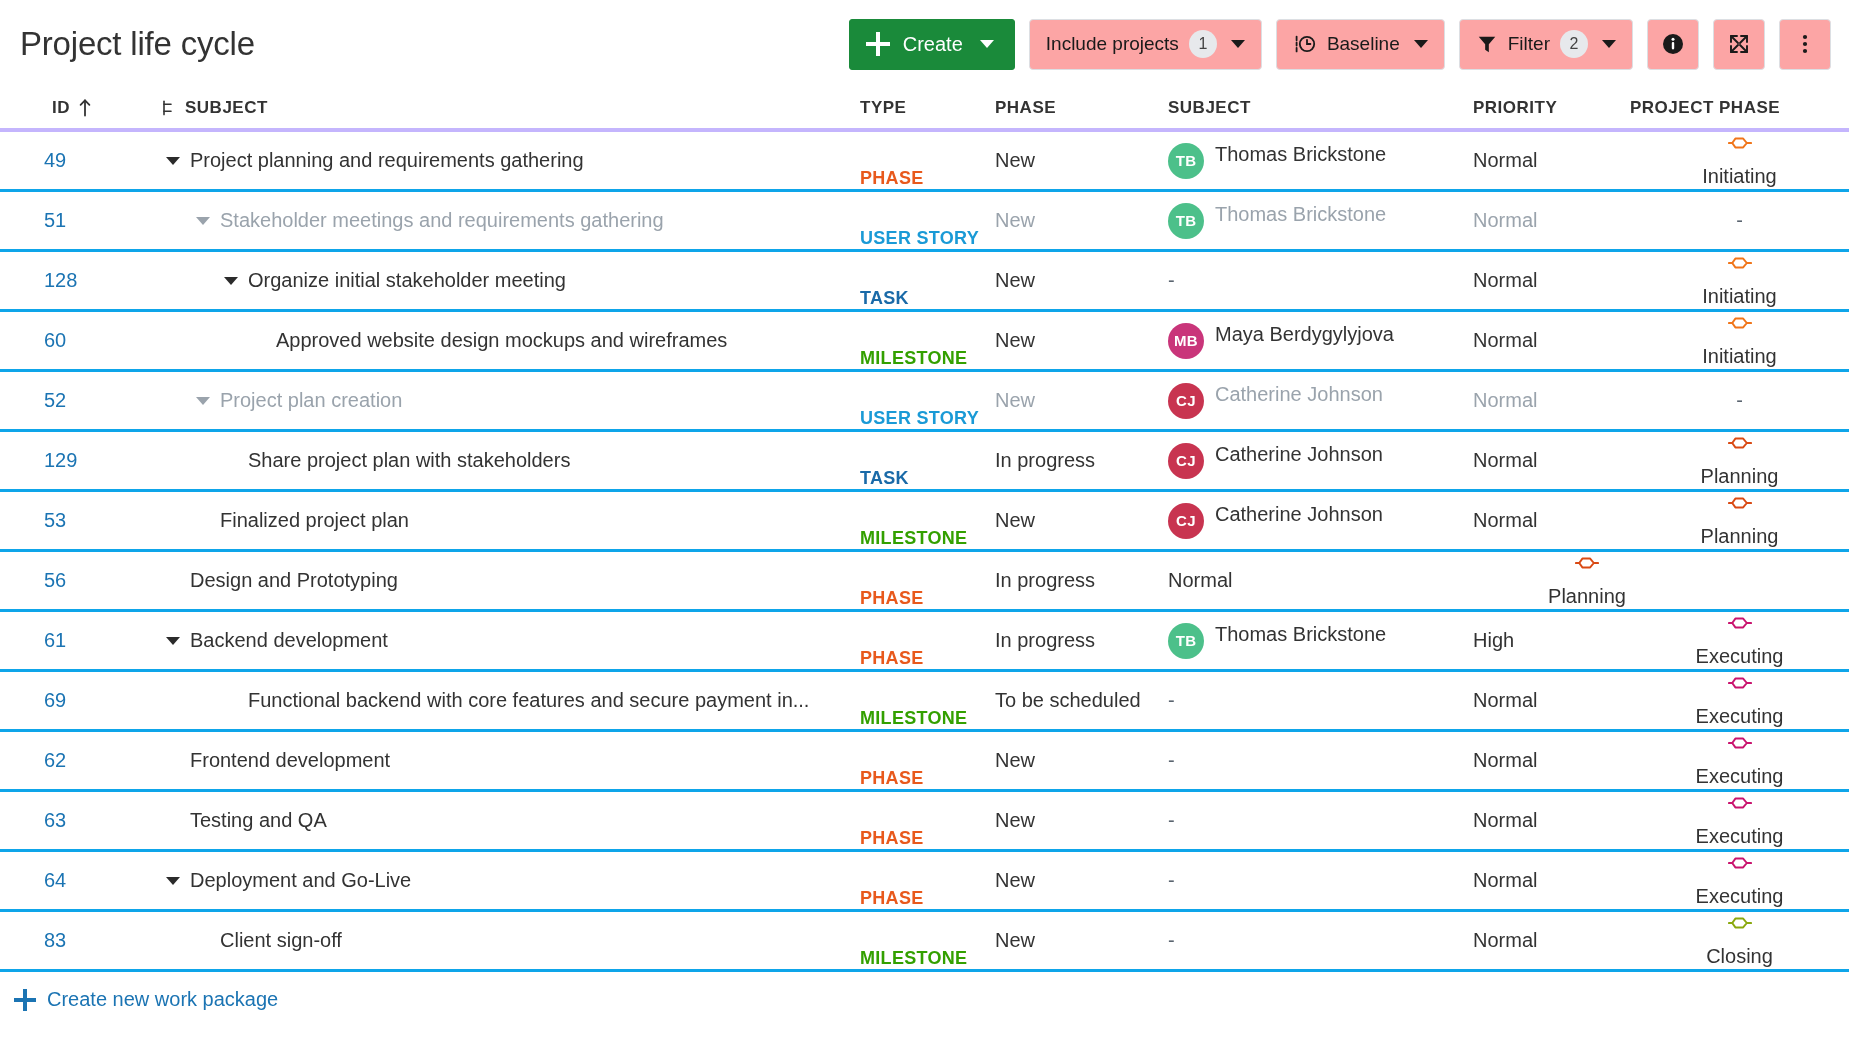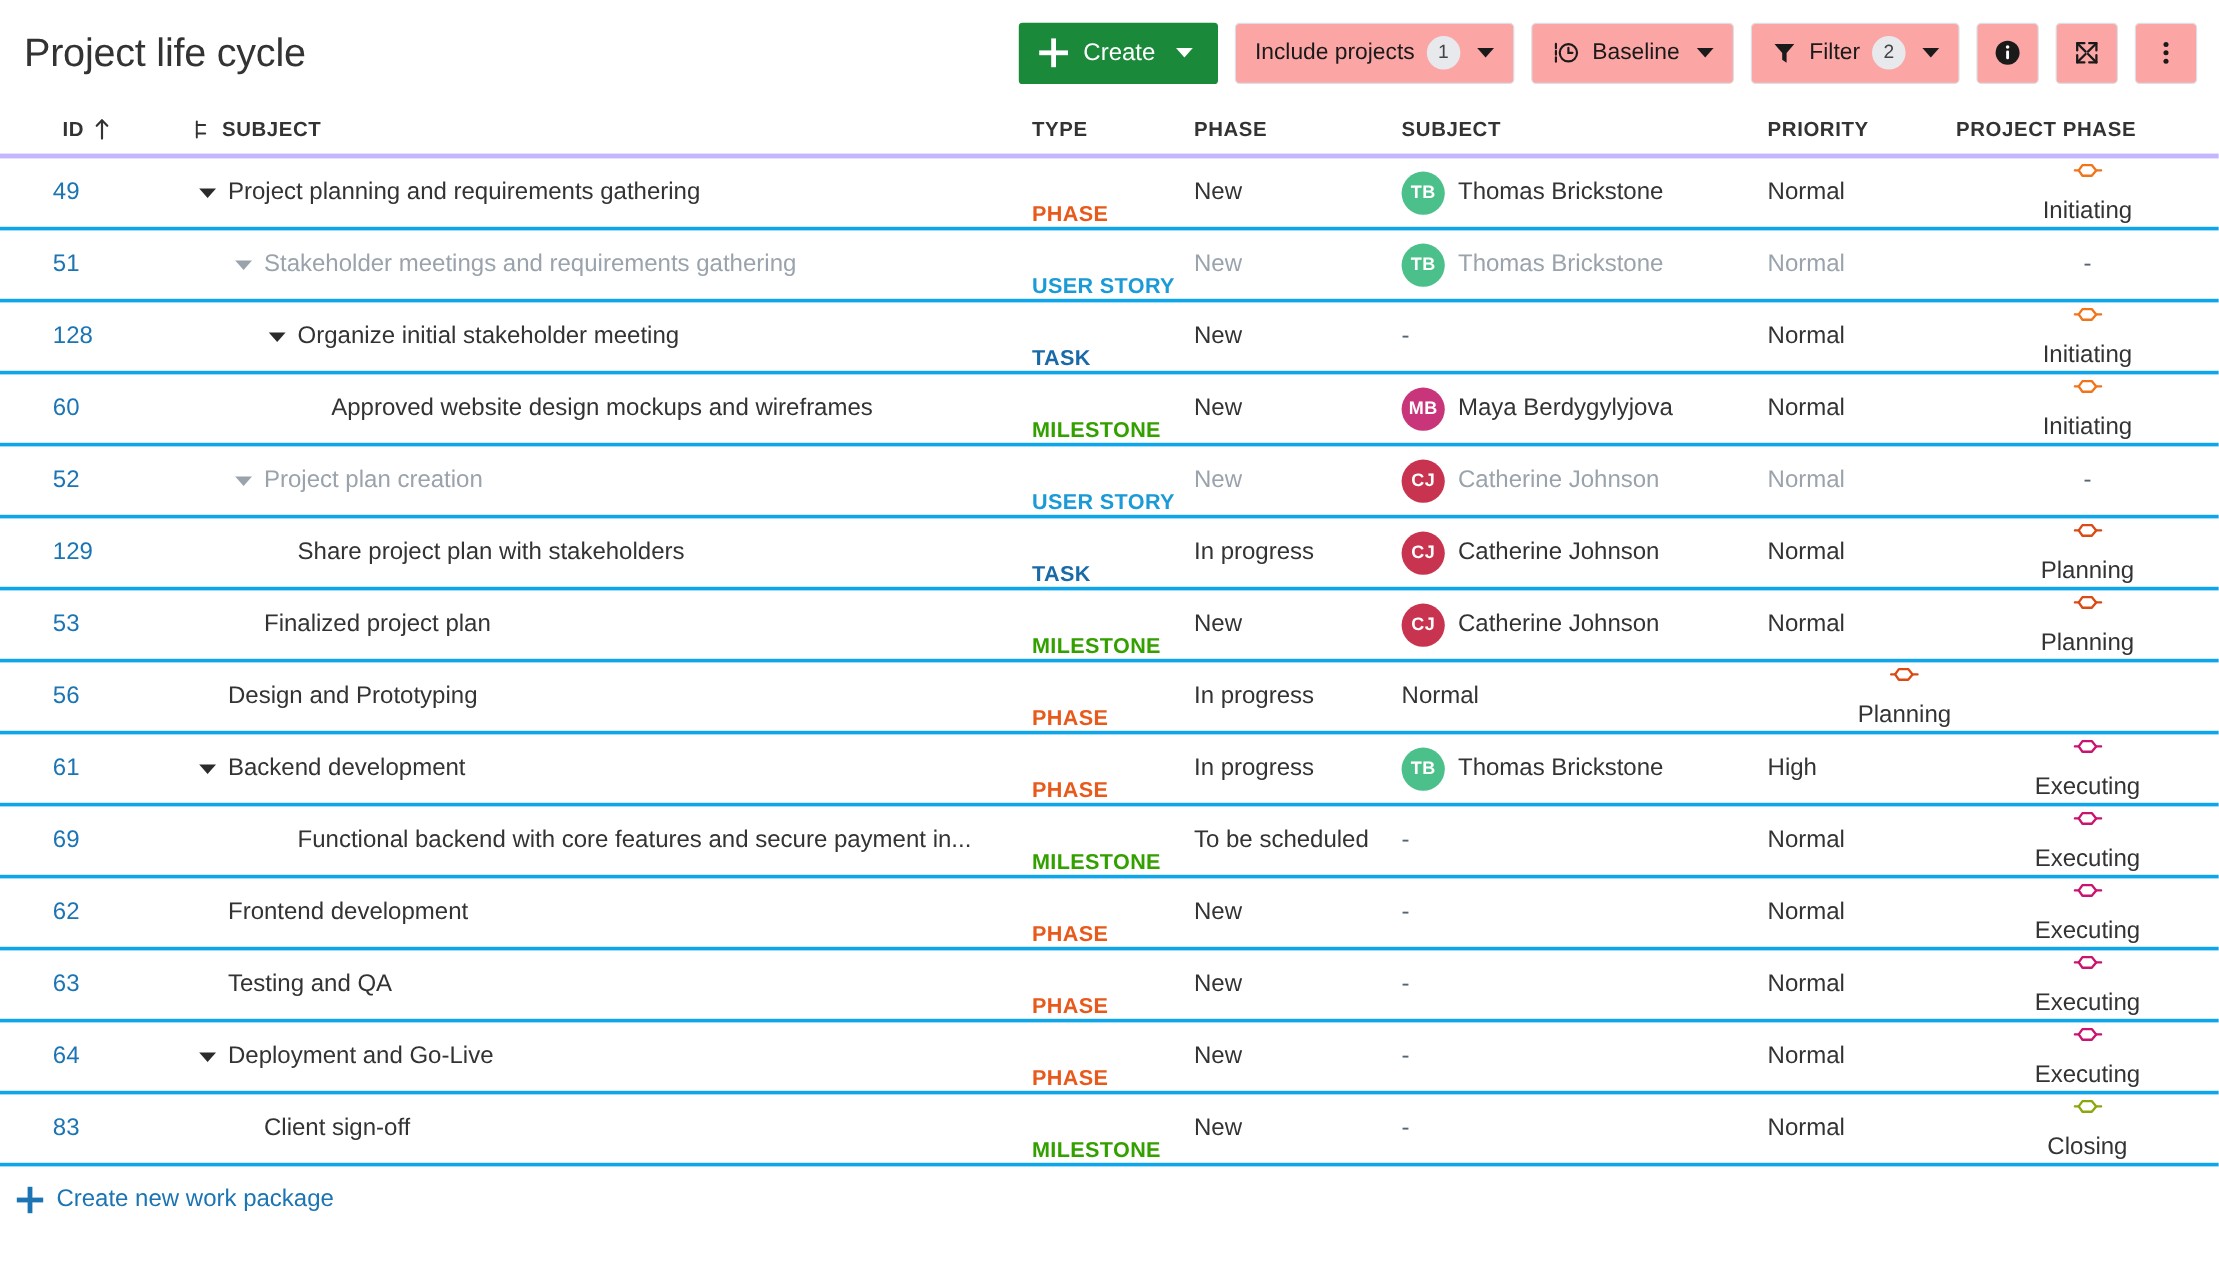--- a/index.html
+++ b/index.html
@@ -132,21 +132,21 @@
   .thead .c-subject { display:flex; align-items:center; gap: 9px; padding-left: 0; }
 
   .cell-id { color: #1b74b3; font-size: 20px; }
   .cell-subject { display: flex; align-items: center; }
   .cell-type { font-weight: bold; font-size: 18px; letter-spacing: 0.3px; margin-top: 36px; }
   .type-PHASE     { color: #e8591c; }
   .type-USERSTORY { color: #1a9ad6; }
   .type-TASK      { color: #1a6aa8; }
   .type-MILESTONE { color: #33a000; }
 
-  .cell-assignee { display: flex; align-items: center; gap: 11px; }
+  .cell-assignee { display: flex; align-items: flex-start; gap: 11px; }
   .avatar {
     width: 36px; height: 36px; border-radius: 50%;
     display: flex; align-items: center; justify-content: center;
     color: #ffffff; font-size: 15px; font-weight: 600; letter-spacing: 0.3px;
     flex: 0 0 auto;
   }
   .person-name { font-size: 20px; }
 
   .cell-phase { display: flex; align-items: center; gap: 9px; flex-direction: column; }
   .phase-ic { flex: 0 0 auto; }

